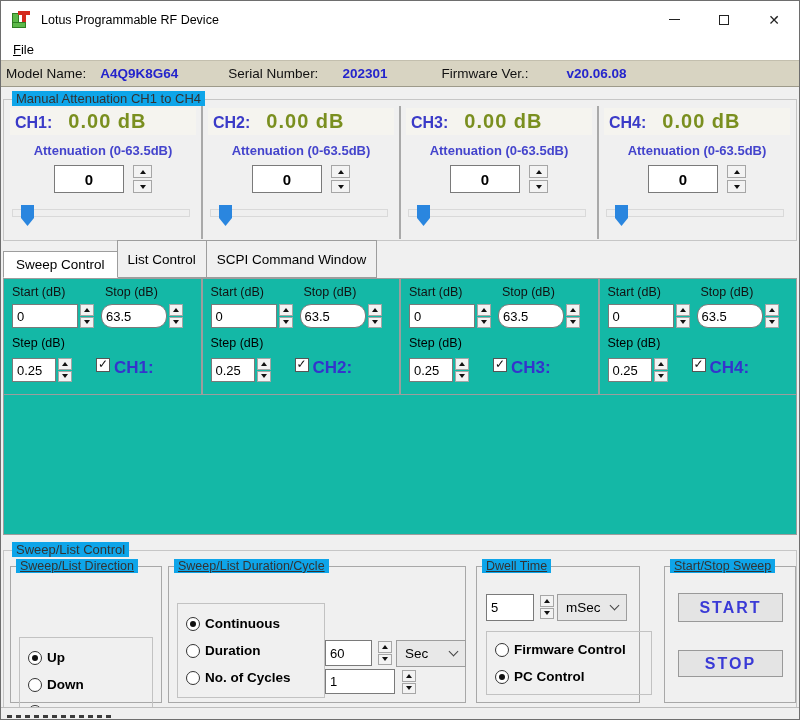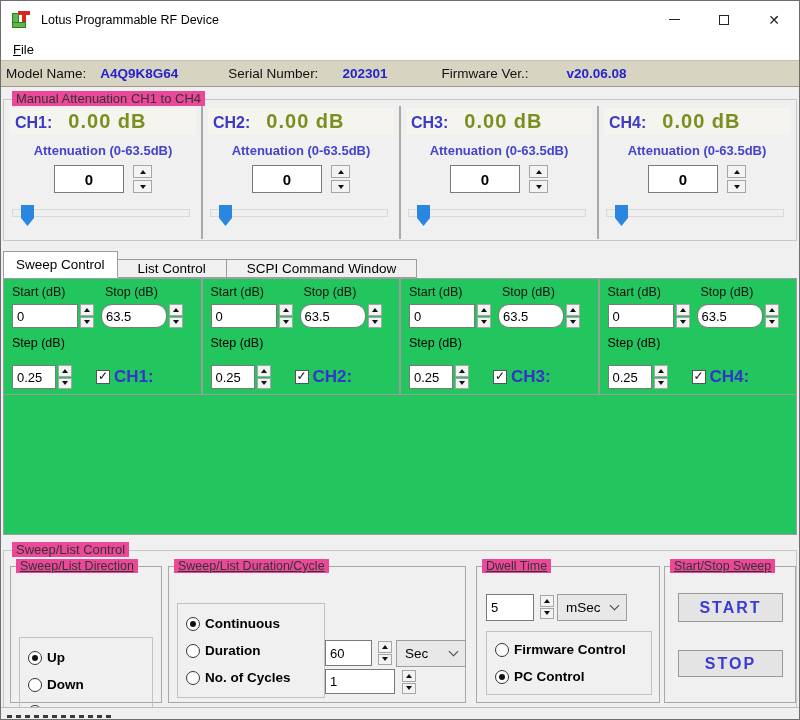--- a/index.html
+++ b/index.html
@@ -33,21 +33,21 @@
 
   
   .infobar { position: absolute; top: 59px; left: 0; right: 0; height: 27px; background: #d8d4c2;
     border-top: 1px solid #c3bfae; border-bottom: 1px solid #9d9a8a; display: flex; align-items: center; font-size: 13.5px; }
   .infobar .lbl { color: #111; }
   .infobar .val { color: #2424cc; font-weight: bold; }
   .ml5{margin-left:5px} .ml14{margin-left:14px} .ml50{margin-left:50px} .ml24{margin-left:24px} .ml95{margin-left:54px} .ml38{margin-left:38px}
 
   
   .groupbox { position: absolute; border: 1px solid #c6c6c6; }
-  .gb-label { position: absolute; top: -9px; left: 8px; background: #ec4899; padding: 0 4px; font-size: 13px; color: #333; white-space: nowrap; }
+  .gb-label { position: absolute; top: -9px; left: 8px; background: #0ea5e9; padding: 0 4px; font-size: 13px; color: #333; white-space: nowrap; }
 
   
   #atten-group { left: 2px; top: 98px; width: 794px; height: 142px; }
   .channels { position: absolute; top: 6px; left: 1px; right: 1px; bottom: 1px; display: flex; }
   .channel { flex: 1; position: relative; }
   .channel + .channel { border-left: 2px solid #a9a9a9; }
   .ch-header { margin: 2px 5px 0 5px; background: #f5f4ef; padding: 2px 5px; display: flex; align-items: baseline; }
   .ch-name { font-size: 16px; font-weight: bold; color: #3b3bc8; }
   .ch-readout { font-size: 20px; font-weight: bold; color: #7a8f1f; margin-left: 16px; letter-spacing: 1px; }
   .atten-label { text-align: center; font-size: 13px; font-weight: bold; color: #4444cc; margin-top: 8px; }
@@ -60,48 +60,48 @@
   .updown.small .ud-btn + .ud-btn { margin-top: 1px; }
   .ud-btn { flex: 1; border: 1px solid #a6a6a6; background: #f3f3f3; display: flex; align-items: center; justify-content: center; }
   .tri-up { width: 0; height: 0; border-left: 3.5px solid transparent; border-right: 3.5px solid transparent; border-bottom: 4px solid #111; }
   .tri-down { width: 0; height: 0; border-left: 3.5px solid transparent; border-right: 3.5px solid transparent; border-top: 4px solid #111; }
   .slider { position: relative; margin: 12px 7px 0 7px; height: 22px; }
   .slider-track { position: absolute; left: 0; right: 4px; top: 4px; height: 8px; background: #efefef; border: 1px solid #d9d9d9; }
   .slider-thumb { position: absolute; left: 9px; top: 0; width: 13px; height: 21px; background: #2a86df; clip-path: polygon(0 0, 100% 0, 100% 62%, 50% 100%, 0 62%); }
 
   
   .tabstrip { position: absolute; left: 2px; top: 250px; height: 27px; display: flex; align-items: flex-end; z-index: 3; }
-  .tab { font-size: 13.5px; background: #f0f0f0; border: 1px solid #9d9d9d; height: 19px; display: flex; align-items: center; padding: 0 20px; margin-left: -1px; }
+  .tab { font-size: 13.5px; background: #f0f0f0; border: 1px solid #9d9d9d; height: 38px; display: flex; align-items: center; padding: 0 10px; margin-left: -1px; }
   .tab.active { background: #fff; height: 27px; padding: 0 12px; position: relative; z-index: 2; margin-left: 0; border-bottom: 1px solid #fff; }
-  .tabpanel { position: absolute; left: 2px; top: 277px; width: 794px; height: 257px; background: #22c55e; border: 1px solid #9d9d9d; }
+  .tabpanel { position: absolute; left: 2px; top: 277px; width: 794px; height: 257px; background: #14b8a6; border: 1px solid #9d9d9d; }
 
   
   .sweep-cols { position: absolute; top: 0; left: 0; right: 0; height: 116px; display: flex; border-bottom: 1px solid #9d9d9d; }
   .scol { flex: 1; padding: 6px 8px 0 8px; position: relative; }
   .scol + .scol { border-left: 2px solid #9d9d9d; }
   .scol-labels { display: flex; font-size: 12.5px; color: #111; }
   .scol-labels .l1 { width: 93px; }
   .row-inputs { display: flex; margin-top: 5px; height: 24px; }
   .txt { border: 1px solid #7a7a7a; background: #fff; font-size: 13px; font-family: inherit; padding-left: 4px; }
   .start-input, .stop-input { width: 66px; height: 24px; }
   .stop-input { margin-left: 7px; border-radius: 11px; }
   .step-label { font-size: 12.5px; margin-top: 8px; }
-  .row-step { display: flex; margin-top: 15px; height: 24px; align-items: center; }
+  .row-step { display: flex; margin-top: 8px; height: 24px; align-items: flex-start; }
   .step-input { width: 44px; height: 24px; }
   .checkbox { width: 14px; height: 14px; border: 1px solid #555; background: #fff; margin-left: 24px; position: relative; flex: none; }
   .checkbox.checked::after { content: "\2713"; position: absolute; left: 1px; top: -2px; font-size: 12px; color: #111; }
   .scol-ch { font-size: 17px; font-weight: bold; color: #3434cc; margin-left: 4px; }
 
   
   #sweeplist-group { left: 2px; top: 549px; width: 794px; height: 158px; }
   .subgroup { position: absolute; border: 1px solid #a8a8a8; }
   .subgroup > .gb-label { font-size: 12.5px; top: -8px; left: 5px; text-decoration: underline; }
   #grp-direction { left: 6px; top: 15px; width: 152px; height: 137px; }
   #grp-duration { left: 164px; top: 15px; width: 298px; height: 137px; }
-  #grp-dwell { left: 472px; top: 15px; width: 184px; height: 137px; }
+  #grp-dwell { left: 472px; top: 15px; width: 164px; height: 137px; }
   #grp-startstop { left: 660px; top: 15px; width: 132px; height: 137px; }
   .innerbox { position: absolute; border: 1px solid #c2c2c2; }
   #dir-box { left: 8px; top: 36px; width: 134px; height: 92px; padding: 6px 0 0 8px; margin-top: 34px; }
   #dur-box { left: 8px; top: 36px; width: 148px; height: 95px; padding: 6px 0 0 8px; }
   #dwell-box { left: 9px; top: 64px; width: 166px; height: 64px; padding: 4px 0 0 8px; }
   .radio-row { display: flex; align-items: center; height: 27px; }
   .radio { width: 14px; height: 14px; border: 1px solid #333; border-radius: 50%; background: #fff; position: relative; flex: none; }
   .radio.selected::after { content: ""; position: absolute; left: 3px; top: 3px; width: 6px; height: 6px; border-radius: 50%; background: #111; }
   .radio-label { font-size: 13.5px; font-weight: bold; margin-left: 5px; white-space: nowrap; }
   .abs { position: absolute; }

